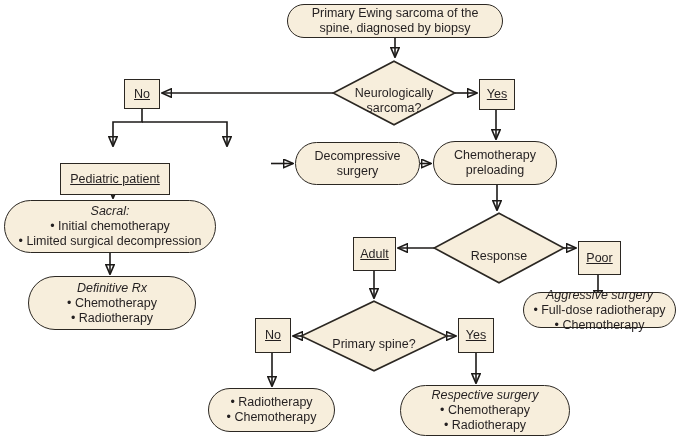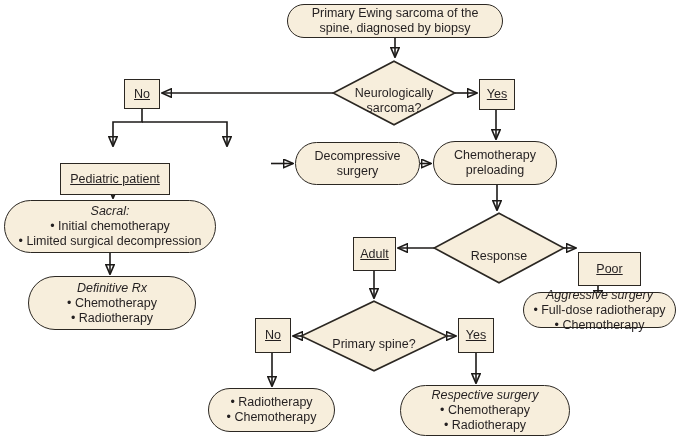--- a/index.html
+++ b/index.html
@@ -113,21 +113,21 @@
     </svg>
     <div class="dtxt">
       <span class="ln">Response</span>
     </div>
   </div>
 
   <div class="node rect" style="left:353px;top:237px;width:43px;height:34px">
     <span class="ln">Adult</span>
   </div>
 
-  <div class="node rect" style="left:578px;top:252px;width:63px;height:34px">
+  <div class="node rect" style="left:578px;top:241px;width:43px;height:34px">
     <span class="ln">Poor</span>
   </div>
 
   <div class="node stadium" style="left:523px;top:292px;width:153px;height:36px">
     <span class="ln it">Aggressive surgery</span>
     <span class="ln">• Full-dose radiotherapy</span>
     <span class="ln">• Chemotherapy</span>
   </div>
 
   <div class="node diamond" style="left:300px;top:300px;width:148px;height:72px">

